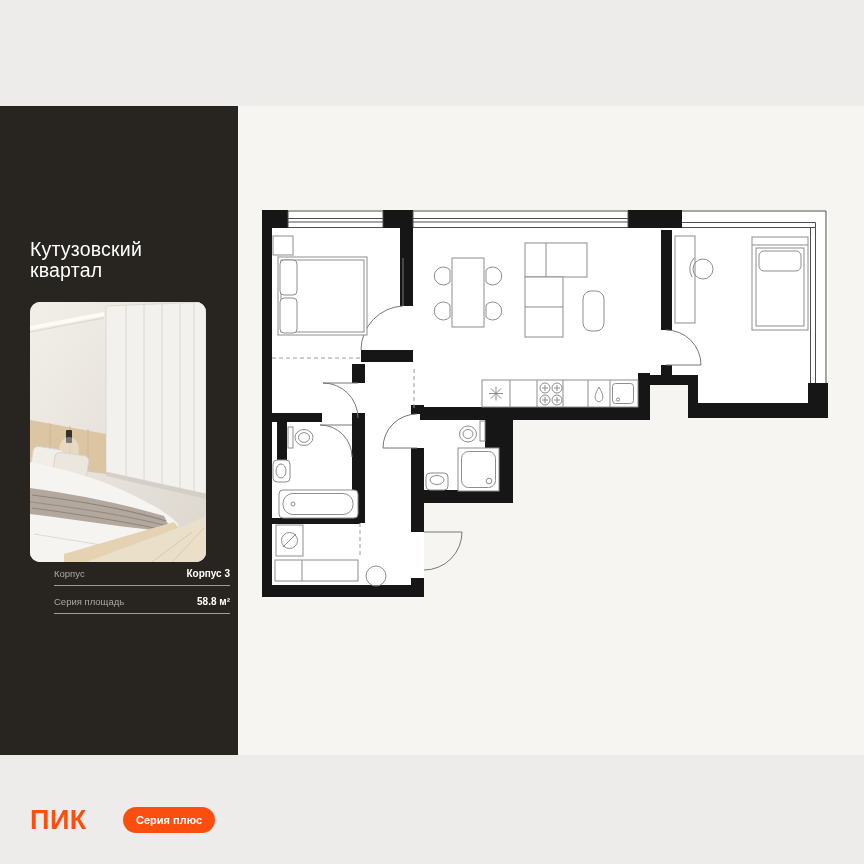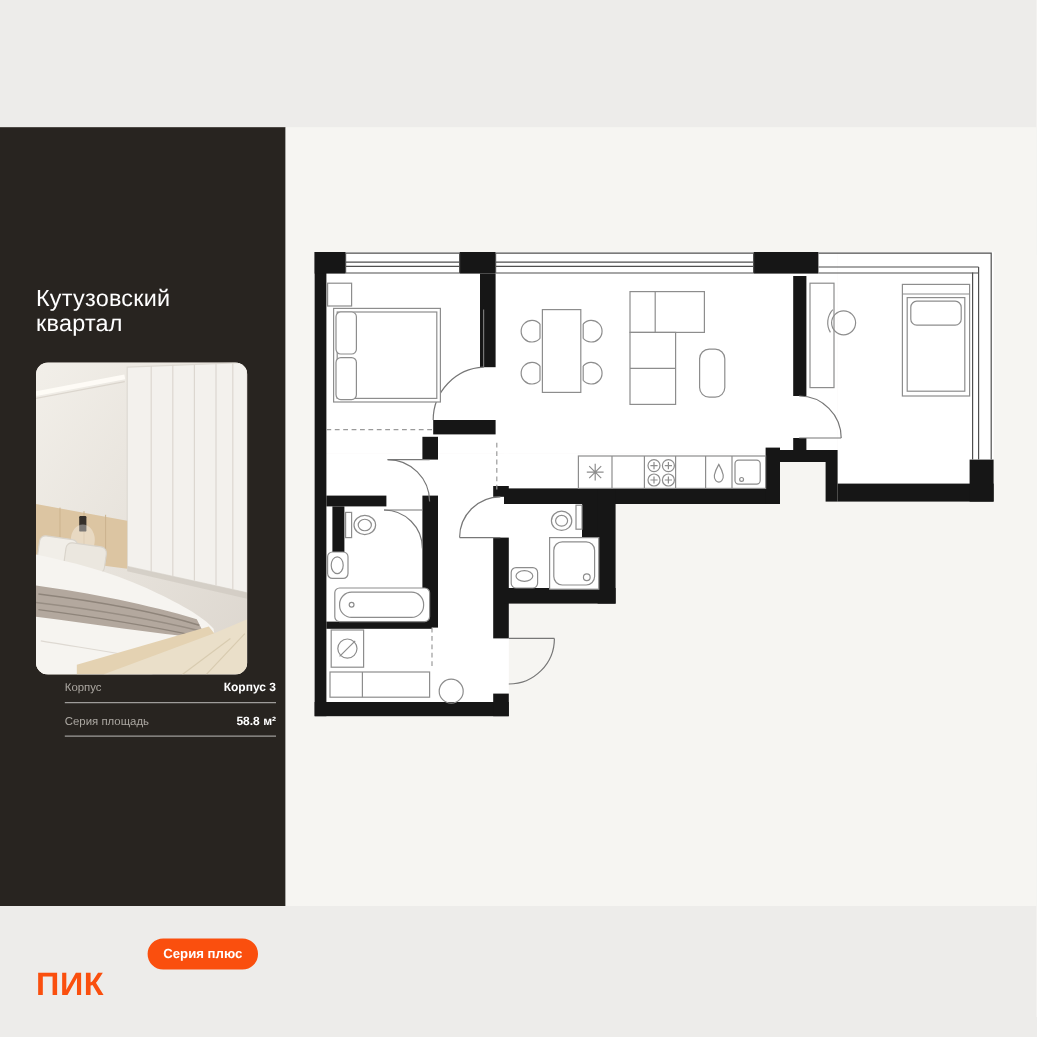--- a/index.html
+++ b/index.html
@@ -13,21 +13,21 @@
   .photo{position:absolute;left:30px;top:196px;width:176px;height:260px;border-radius:10px;
          overflow:hidden;background:#e7e2db;}
   .specs{position:absolute;left:30px;top:462px;width:176px;margin-left:24px;}
   .spec-row{display:flex;justify-content:space-between;align-items:baseline;
             padding-bottom:6px;margin-bottom:10px;border-bottom:1px solid rgba(255,255,255,.55);}
   .spec-row.last{border-bottom:none;}
   .spec-label{font-size:9.5px;color:#aba7a1;}
   .spec-value{font-size:10px;color:#ffffff;font-weight:700;text-align:center;}
   .logo{position:absolute;left:30px;top:699px;font-size:27px;font-weight:800;
         color:var(--accent,#fa4f0e);letter-spacing:.5px;}
-  .badge{position:absolute;left:123px;top:676px;height:26px;line-height:26px;padding:0 13px;
+  .badge{position:absolute;left:123px;top:701px;height:26px;line-height:26px;padding:0 13px;
          border-radius:13px;background:var(--accent,#fa4f0e);color:#fff;font-size:11px;font-weight:700;}
   .floorplan{position:absolute;left:24px;top:101px;}
 </style>
 </head>
 <body>
 
 <div class="stage" style="background: rgb(237, 236, 234);">
   <div class="card">
 
     <aside class="sidebar" style="background: rgb(40, 36, 32);">

